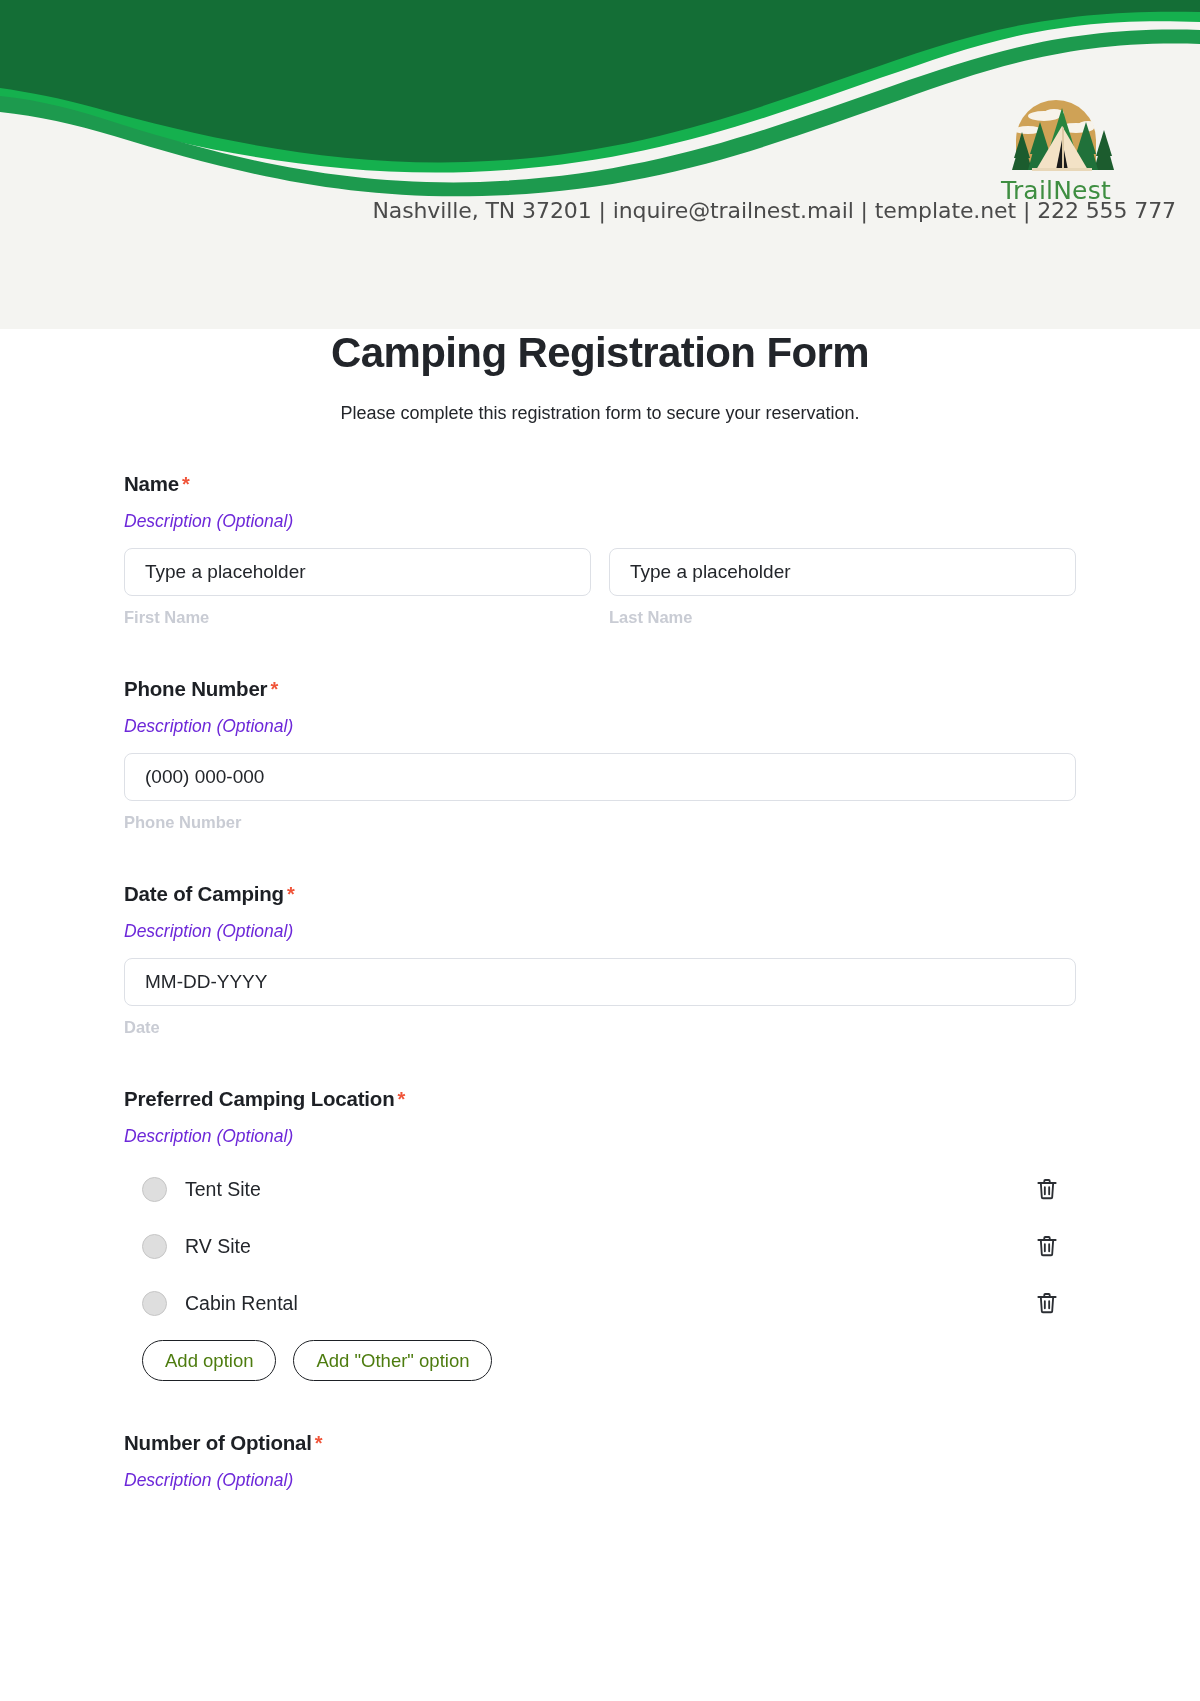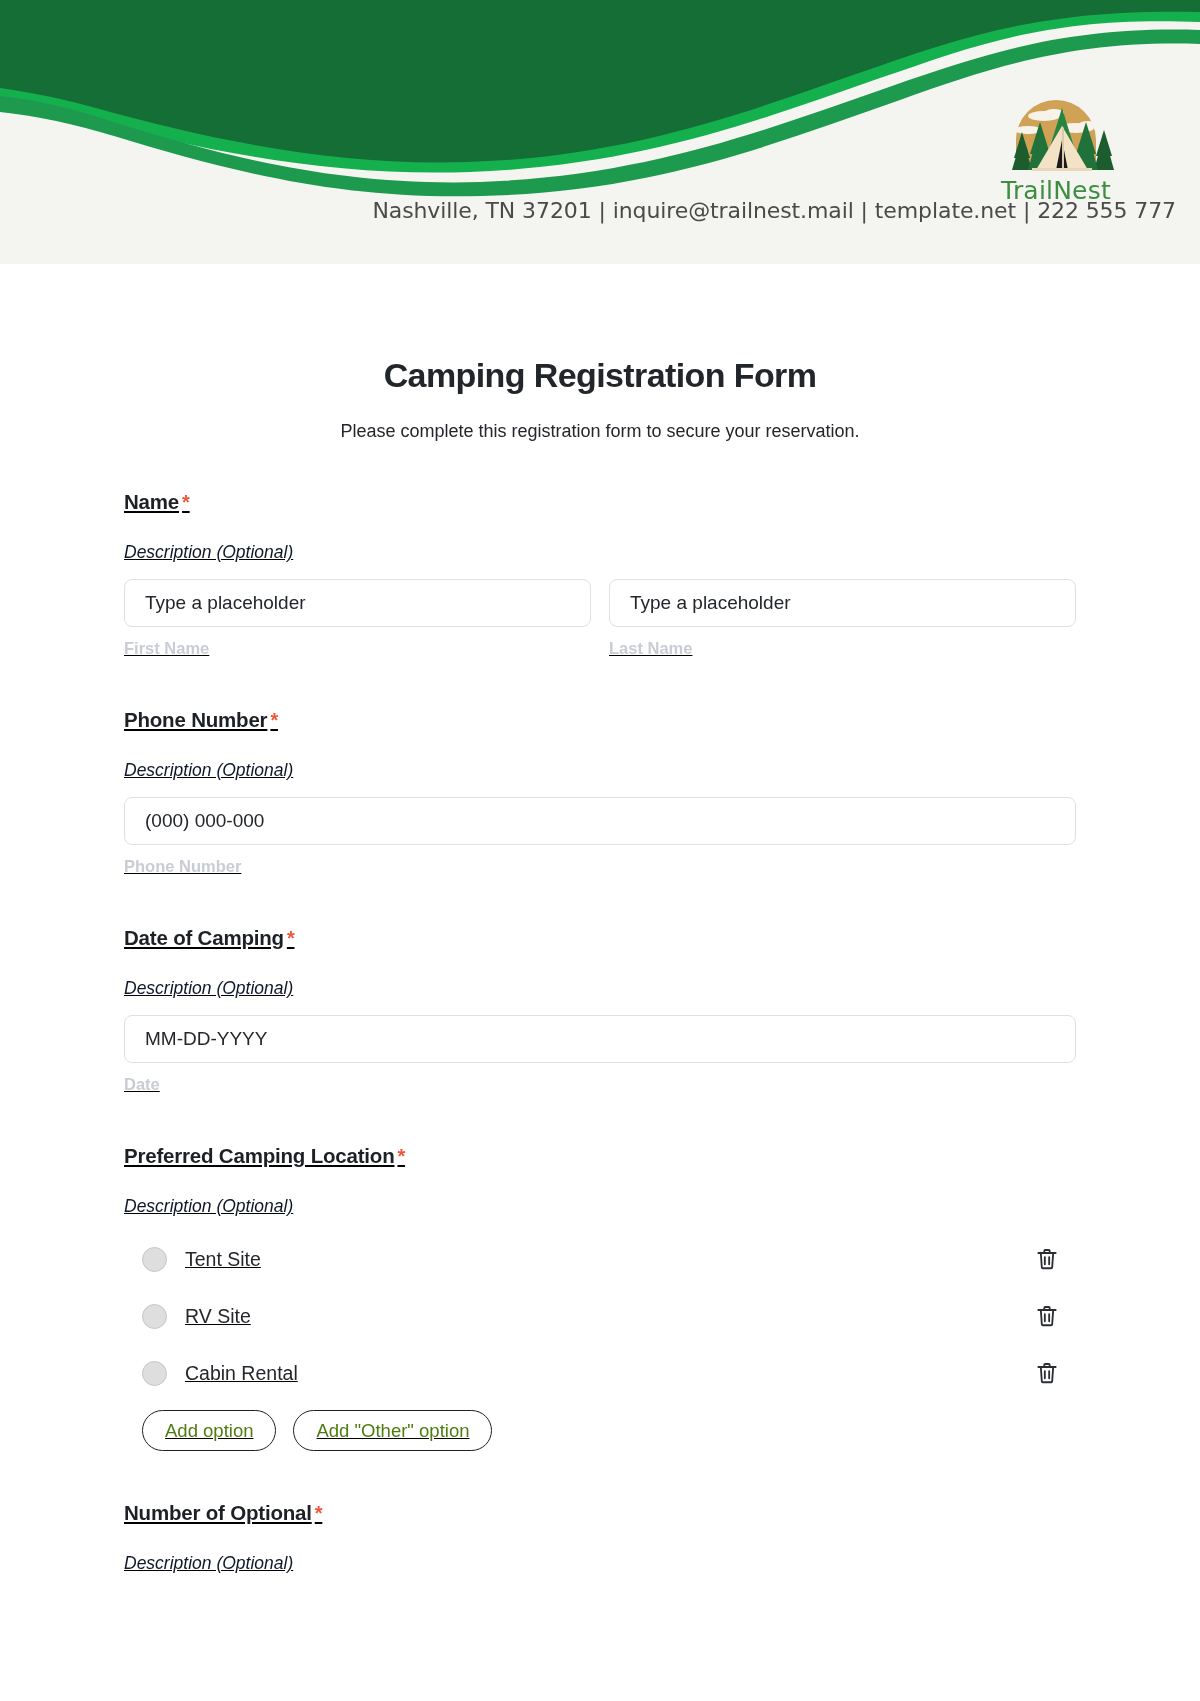--- a/index.html
+++ b/index.html
@@ -17,21 +17,21 @@
     width: 1200px;
     height: 1701px;
     background: #ffffff;
     overflow: hidden;
   }
 
   
   .header {
     position: relative;
     width: 1200px;
-    height: 264px;
+    height: 329px;
     background: #f4f4f1;
     overflow: hidden;
   }
   .header-svg {
     position: absolute;
     top: 0;
     left: 0;
     width: 1200px;
     height: 264px;
     display: block;
@@ -72,60 +72,58 @@
     font-family: "DejaVu Sans", sans-serif;
   }
 
   
   .content {
     position: relative;
     padding: 0 124px;
   }
 
   .form-title {
-    margin-top: 92px;
     text-align: center;
-    font-size: 34px;
+    font-size: 42px;
     font-weight: bold;
     color: #22252a;
     letter-spacing: -0.6px;
   }
 
   .form-subtitle {
     margin-top: 26px;
     text-align: center;
     font-size: 18px;
     color: #23262b;
     font-weight: 400;
   }
 
   .field-group {
     margin-top: 50px;
-    text-decoration: underline;
   }
   .field-group.first { margin-top: 48px; }
 
   .field-label {
     font-size: 20.5px;
     font-weight: bold;
     color: #1d2025;
     letter-spacing: -0.2px;
   }
   .req-star {
     color: #f0553a;
     font-weight: bold;
     font-size: 20px;
     margin-left: 3px;
   }
 
   .field-desc {
-    margin-top: 28px;
+    margin-top: 15px;
     font-size: 17.5px;
     font-style: italic;
-    color: #0f172a;
+    color: #6d28d9;
   }
 
   .input-row {
     display: flex;
     gap: 18px;
     margin-top: 16px;
   }
   .input-col { flex: 1; }
 
   .text-input {

